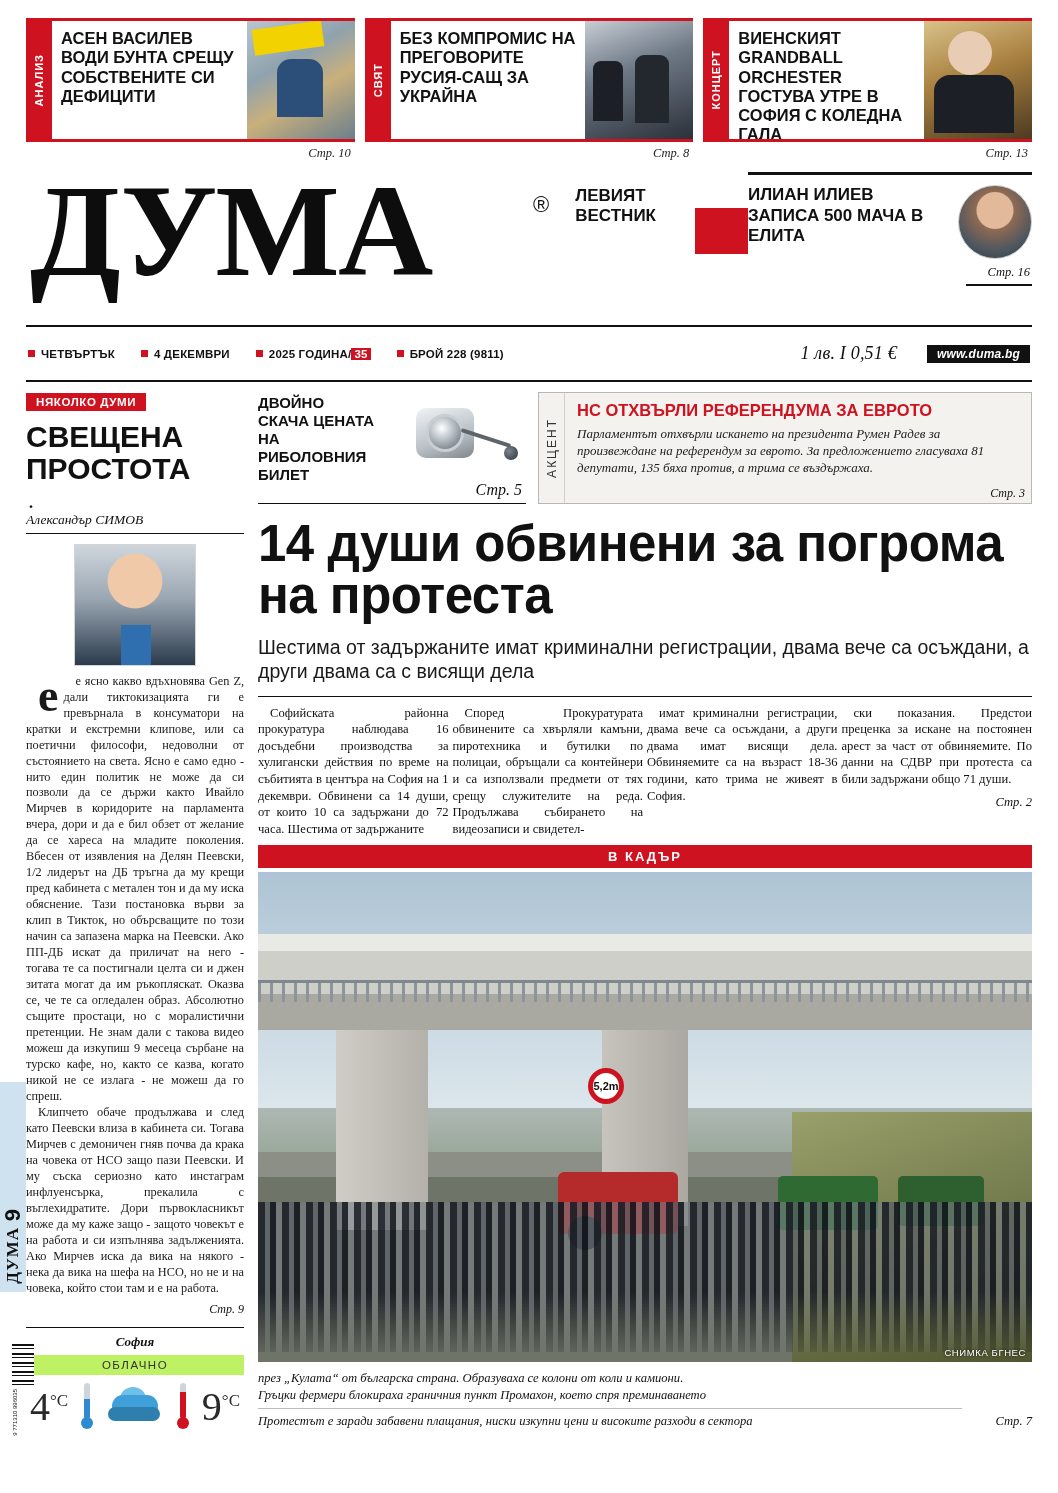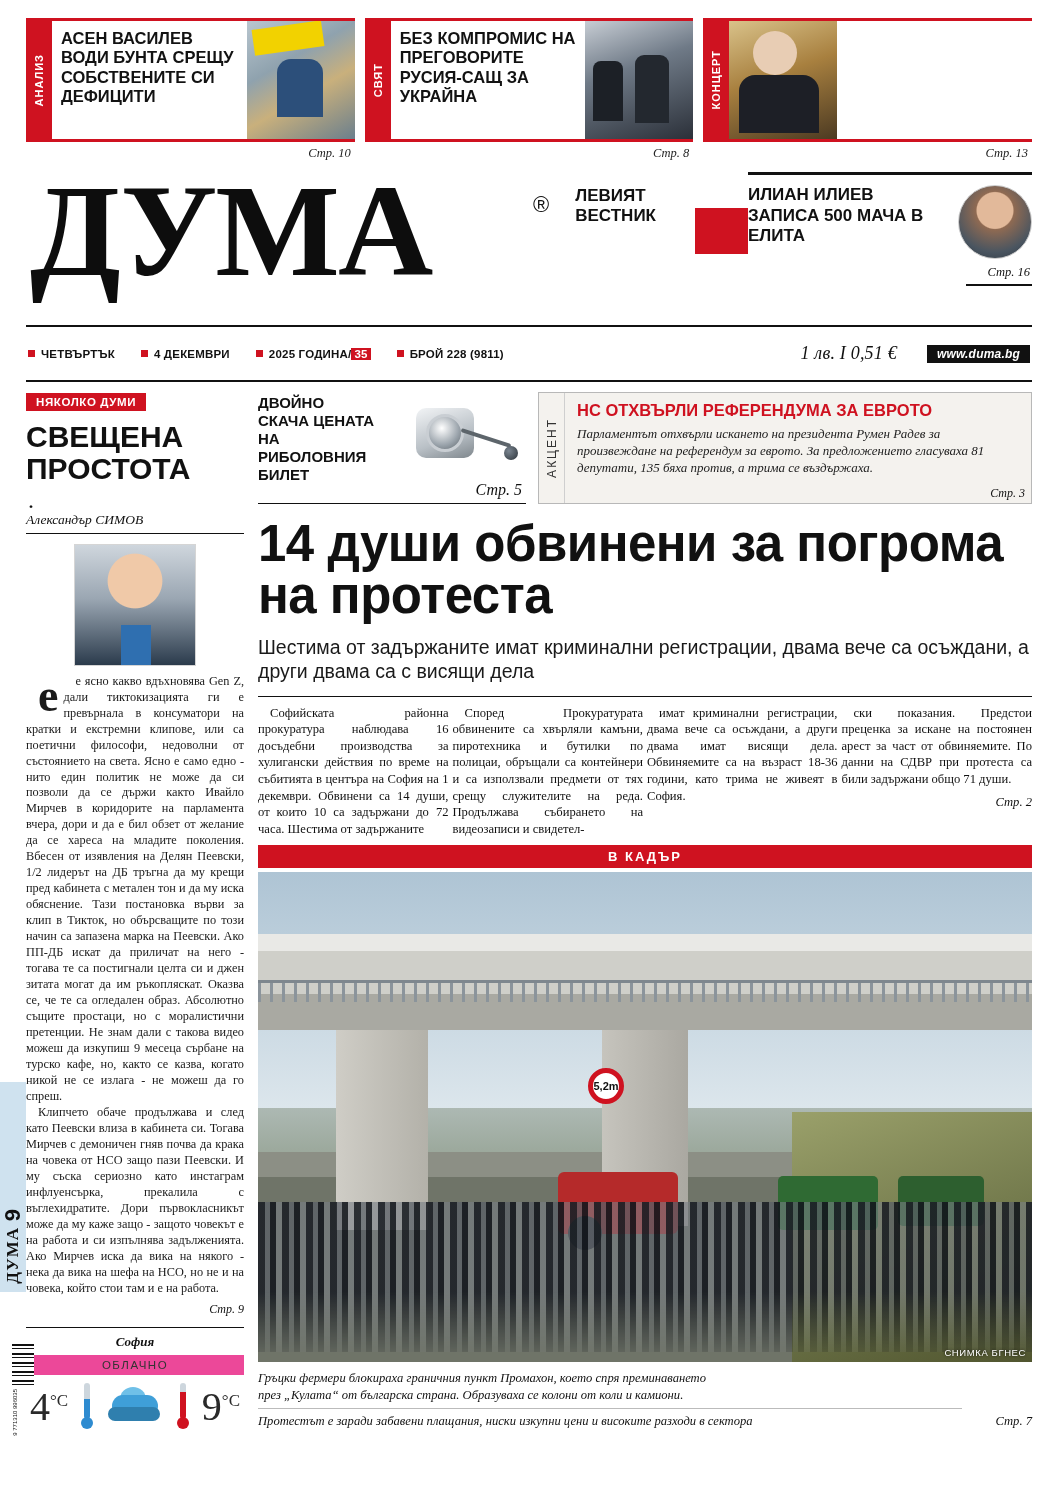--- a/index.html
+++ b/index.html
@@ -296,21 +296,21 @@
   }
   .w-city {
     text-align: center;
     font-family: "Liberation Serif", serif;
     font-weight: bold;
     font-style: italic;
     font-size: 13px;
   }
   .w-cond {
     margin-top: 5px;
-    background: #ec4899;
+    background: #bef264;
     text-align: center;
     font-family: "Liberation Sans", sans-serif;
     font-size: 11.5px;
     letter-spacing: 1.5px;
     padding: 4px 0;
     color: #333;
   }
   .w-row {
     display: flex;
     align-items: center;
@@ -614,20 +614,21 @@
       <div class="teaser-tag">
           <span>СВЯТ</span>
         </div>
       <div class="teaser-text">БЕЗ КОМПРОМИС НА ПРЕГОВОРИТЕ РУСИЯ-САЩ ЗА УКРАЙНА</div>
       <div class="teaser-img t2img"></div>
     </div>
     <div class="teaser">
       <div class="teaser-tag">
           <span>КОНЦЕРТ</span>
         </div>
+      <div class="teaser-text">ВИЕНСКИЯТ GRANDBALL ORCHESTER ГОСТУВА УТРЕ В СОФИЯ С КОЛЕДНА ГАЛА</div>
       <div class="teaser-img t3img"></div>
     </div>
   </div>
   <div class="teaser-pages">
     <div class="teaser-page">Стр. 10</div>
     <div class="teaser-page">Стр. 8</div>
     <div class="teaser-page">Стр. 13</div>
   </div>
 
   <div class="masthead">
@@ -778,22 +779,22 @@
         <div class="pm-pier-r"></div>
         <div class="pm-sign">5,2m</div>
         <div class="pm-tractor1"></div>
         <div class="pm-tractor2"></div>
         <div class="pm-tractor3"></div>
         <div class="pm-crowd"></div>
         <div class="pm-credit">СНИМКА БГНЕС</div>
       </div>
 
       <div class="caption">
+        <div>през „Кулата“ от българска страна. Образуваха се колони от коли и камиони.</div>
         <div>Гръцки фермери блокираха граничния пункт Промахон, което спря преминаването</div>
-        <div>през „Кулата“ от българска страна. Образуваха се колони от коли и камиони.</div>
         <div class="cap-sep"></div>
         <div>Протестът е заради забавени плащания, ниски изкупни цени и високите разходи в сектора</div>
         <div class="cap-page">Стр. 7</div>
       </div>
 
     </div>
   </div>
 </div>
 
 </body></html>

